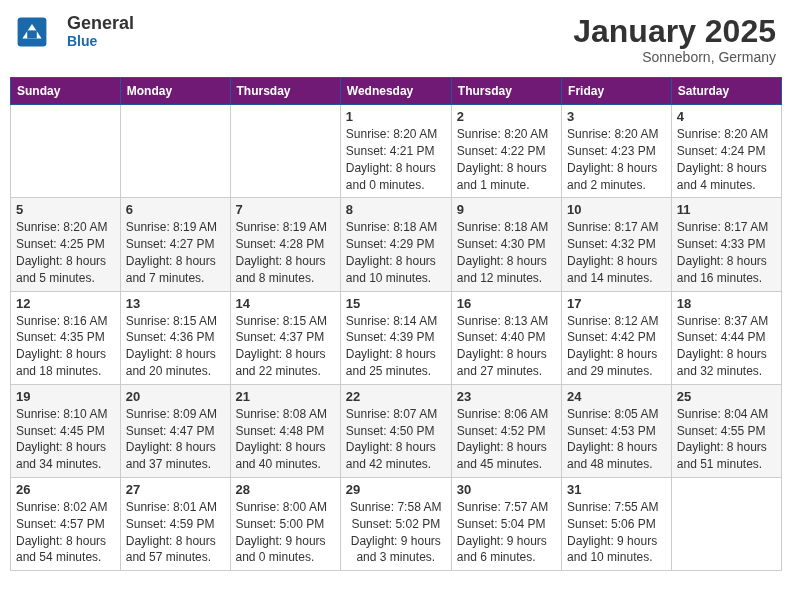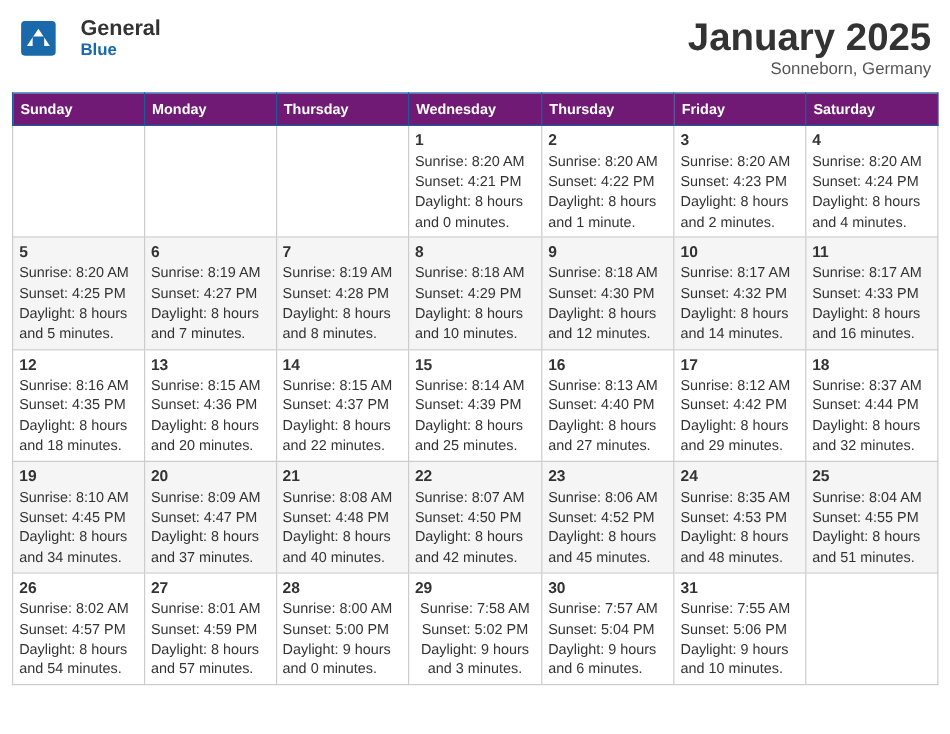--- a/index.html
+++ b/index.html
@@ -296,21 +296,21 @@
         </td>
         <td>
           <span class="day-number">23</span>
           <div class="day-info" style="white-space: pre-line;">Sunrise: 8:06 AM
 Sunset: 4:52 PM
 Daylight: 8 hours
 and 45 minutes.</div>
         </td>
         <td>
           <span class="day-number">24</span>
-          <div class="day-info" style="white-space: pre-line;">Sunrise: 8:35 AM
+          <div class="day-info" style="white-space: pre-line;">Sunrise: 8:05 AM
 Sunset: 4:53 PM
 Daylight: 8 hours
 and 48 minutes.</div>
         </td>
         <td>
           <span class="day-number">25</span>
           <div class="day-info" style="white-space: pre-line;">Sunrise: 8:04 AM
 Sunset: 4:55 PM
 Daylight: 8 hours
 and 51 minutes.</div>

